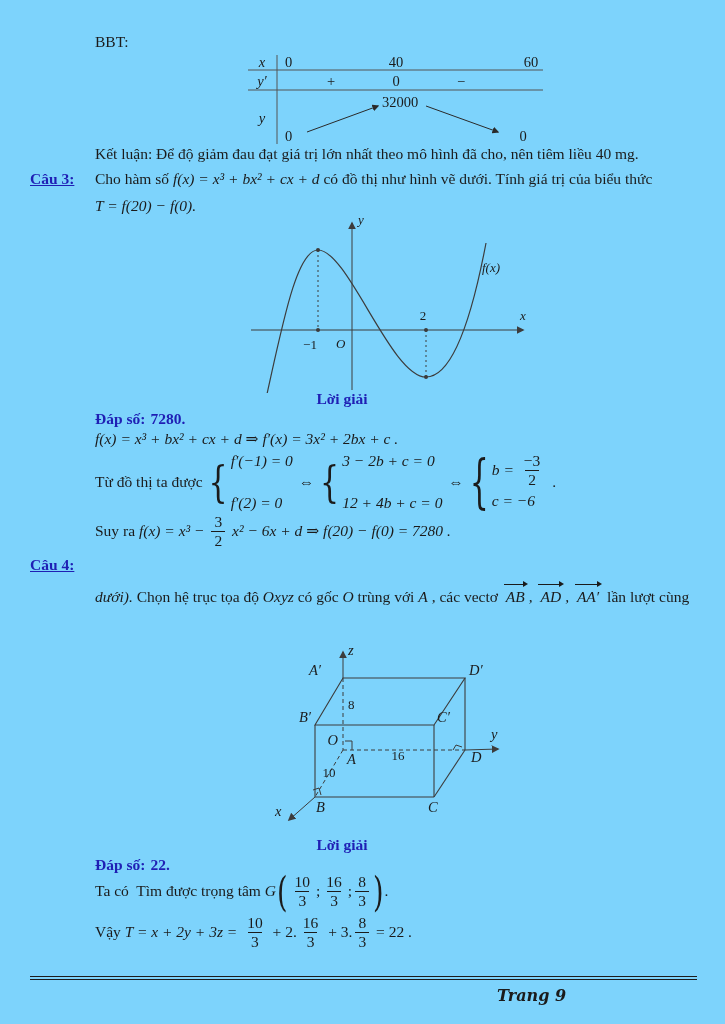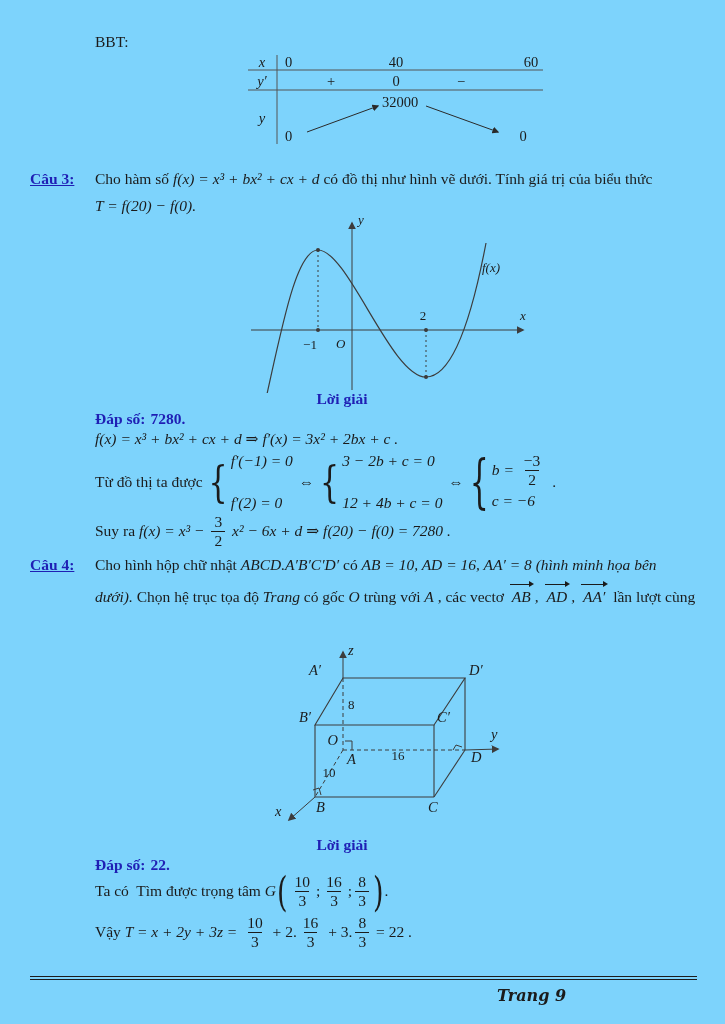--- a/index.html
+++ b/index.html
@@ -69,20 +69,21 @@
     <text x="148" y="33" text-anchor="middle">0</text>
     <text x="213" y="33" text-anchor="middle">−</text>
     <text class="it" x="14" y="70" text-anchor="middle">y</text>
     <text x="37" y="88">0</text>
     <text x="152" y="54" text-anchor="middle">32000</text>
     <text x="275" y="88" text-anchor="middle">0</text>
     <line x1="59" y1="79" x2="130" y2="53" stroke="#2a2a2a" stroke-width="1" marker-end="url(#ah)"></line>
     <line x1="178" y1="53" x2="250" y2="79" stroke="#2a2a2a" stroke-width="1" marker-end="url(#ah)"></line>
   </svg>
 
+  <div class="abs" style="left:95px;top:143px;width:612px">Kết luận: Để độ giảm đau đạt giá trị lớn nhất theo mô hình đã cho, nên tiêm liều 40 mg.</div>
 
   <div class="abs qlabel" style="left:30px;top:168px">Câu 3:</div>
   <div class="abs" style="left:95px;top:168px;width:600px">
     <span>Cho hàm số </span><span class="mi">f(x) = x³ + bx² + cx + d</span><span> có đồ thị như hình vẽ dưới. Tính giá trị của biểu thức</span>
   </div>
   <div class="abs mi" style="left:95px;top:195px">T = f(20) − f(0).</div>
 
   <svg class="abs" style="left:233px;top:207px" width="300" height="186" viewBox="0 0 300 186">
     <defs>
       <marker id="gah" viewBox="0 0 10 10" refX="8" refY="5" markerWidth="8" markerHeight="8" orient="auto">
@@ -150,25 +151,22 @@
     <span class="pre">Suy ra </span>
     <span class="mi pre">f(x) = x³ − </span>
     <span class="frac">
       <span class="fnum">3</span>
       <span class="fden">2</span>
     </span>
     <span class="mi pre"> x² − 6x + d ⇒ f(20) − f(0) = 7280 .</span>
   </div>
 
   <div class="abs qlabel" style="left:30px;top:554px">Câu 4:</div>
-  <div class="abs" style="left:95px;top:554px;width:610px">
-    <span>Cho hình hộp chữ nhật </span><span class="mi">ABCD.A′B′C′D′</span><span> có </span><span class="mi">AB = 10, AD = 16, AA′ = 8  </span><span class="mi">(hình minh họa bên</span>
-  </div>
   <div class="abs" style="left:95px;top:586px;width:610px">
-    <span class="mi">dưới).</span><span> Chọn hệ trục tọa độ </span><span class="mi">Trang</span><span> có gốc </span><span class="mi">O</span><span> trùng với </span><span class="mi">A</span><span> , các vectơ </span><span class="vec">AB</span><span class="mi">, </span><span class="vec">AD</span><span class="mi">, </span><span class="vec">AA′</span><span> lần lượt cùng</span>
+    <span class="mi">dưới).</span><span> Chọn hệ trục tọa độ </span><span class="mi">Oxyz</span><span> có gốc </span><span class="mi">O</span><span> trùng với </span><span class="mi">A</span><span> , các vectơ </span><span class="vec">AB</span><span class="mi">, </span><span class="vec">AD</span><span class="mi">, </span><span class="vec">AA′</span><span> lần lượt cùng</span>
   </div>
 
   <svg class="abs" style="left:268px;top:642px" width="245" height="190" viewBox="0 0 245 190">
     <defs>
       <marker id="bah" viewBox="0 0 10 10" refX="8" refY="5" markerWidth="8" markerHeight="8" orient="auto">
         <path d="M0,0 L10,5 L0,10 z" fill="#3c3c3c"></path>
       </marker>
     </defs>
 
     <path d="M75,36 L197,36 L166,83 L47,83 Z" fill="none" stroke="#3c3c3c" stroke-width="1.1"></path>

